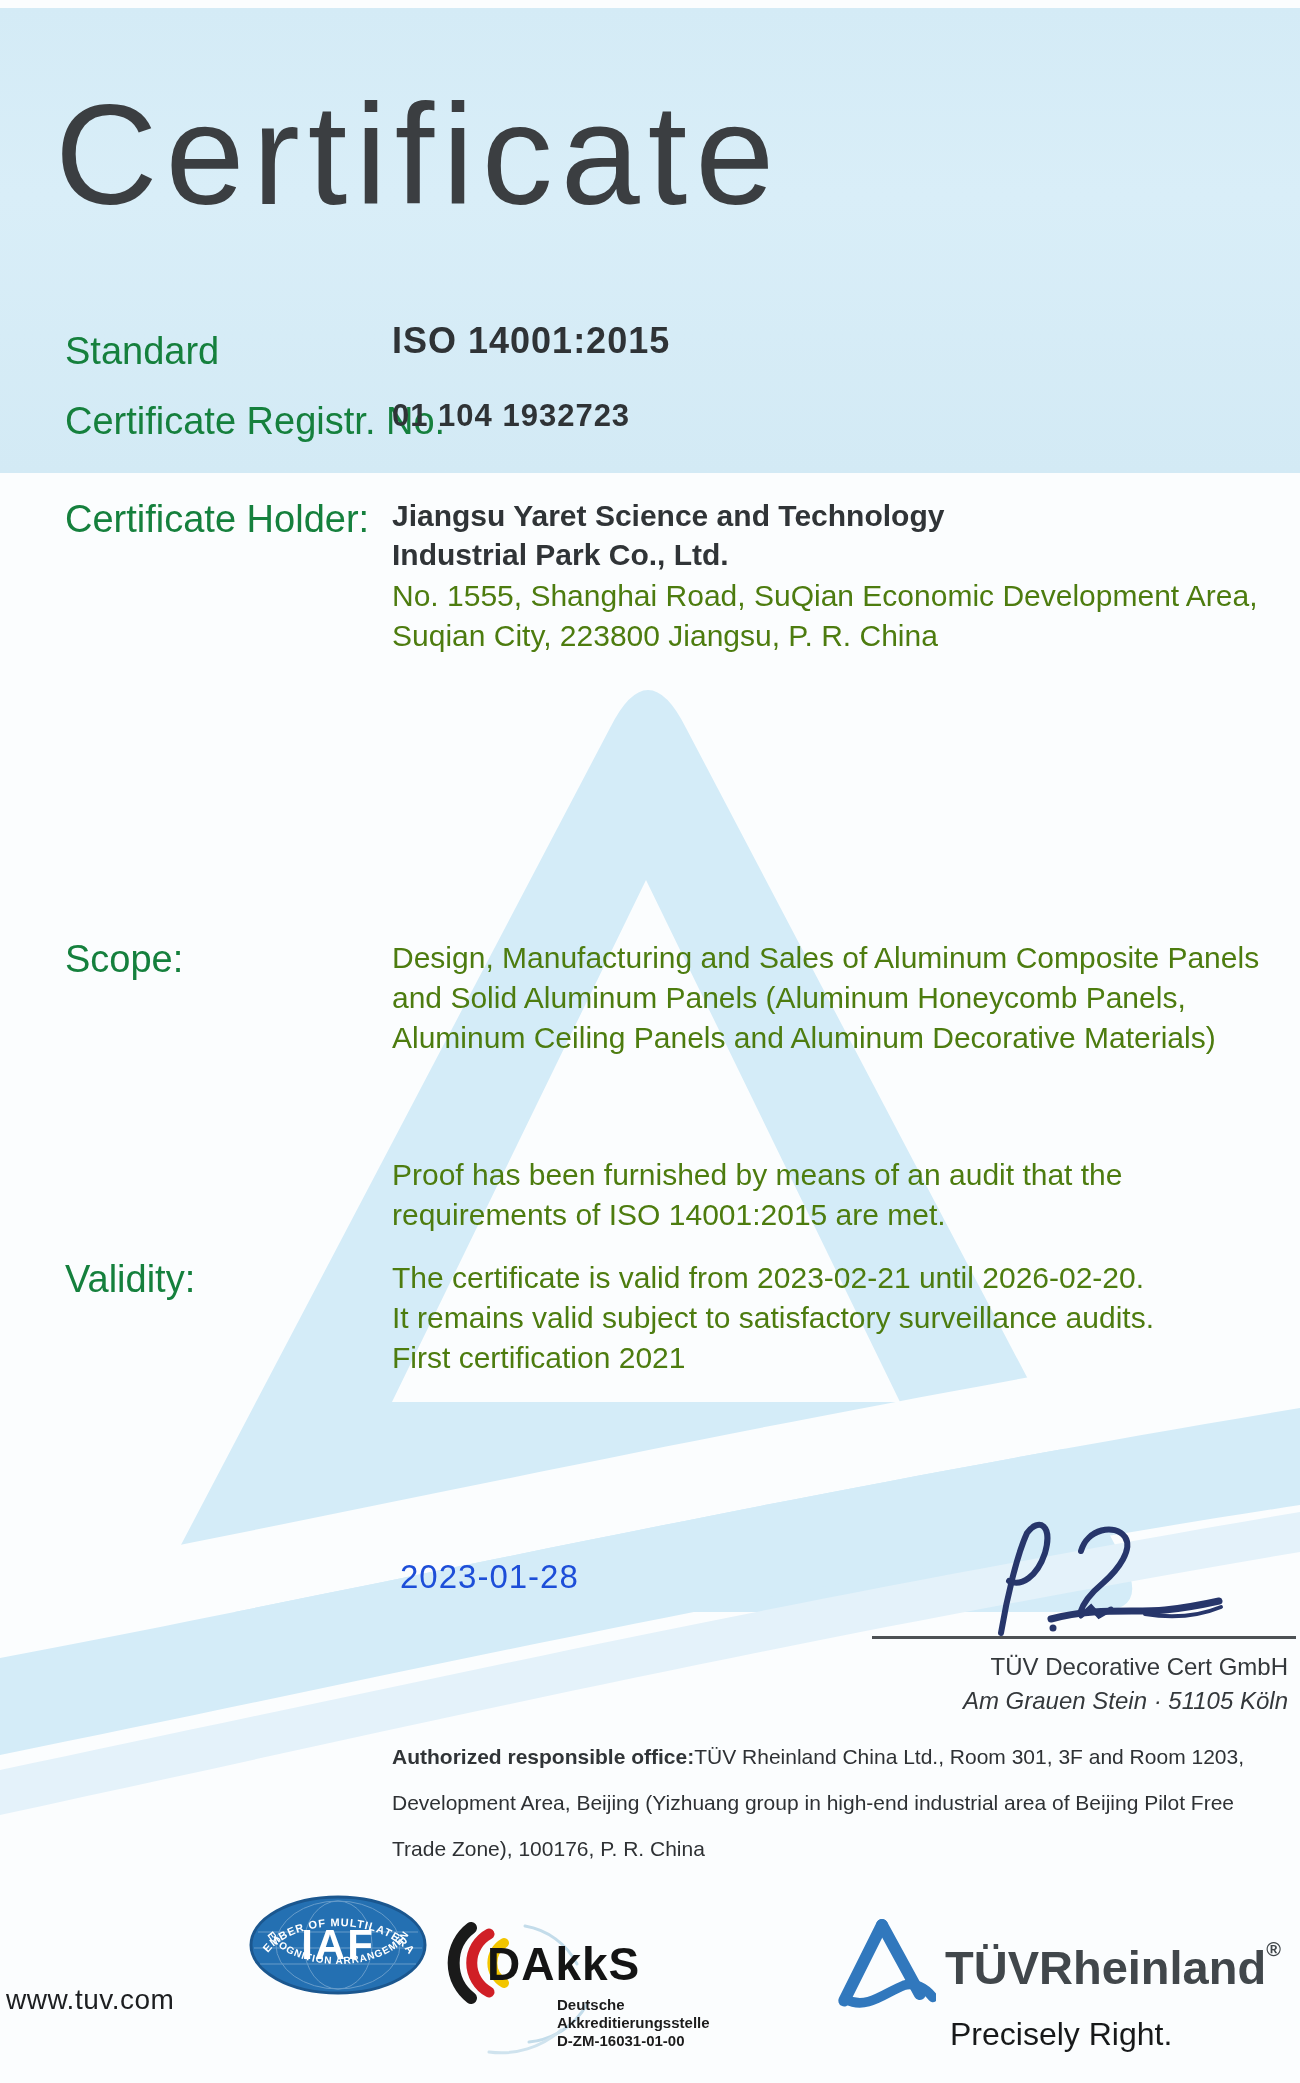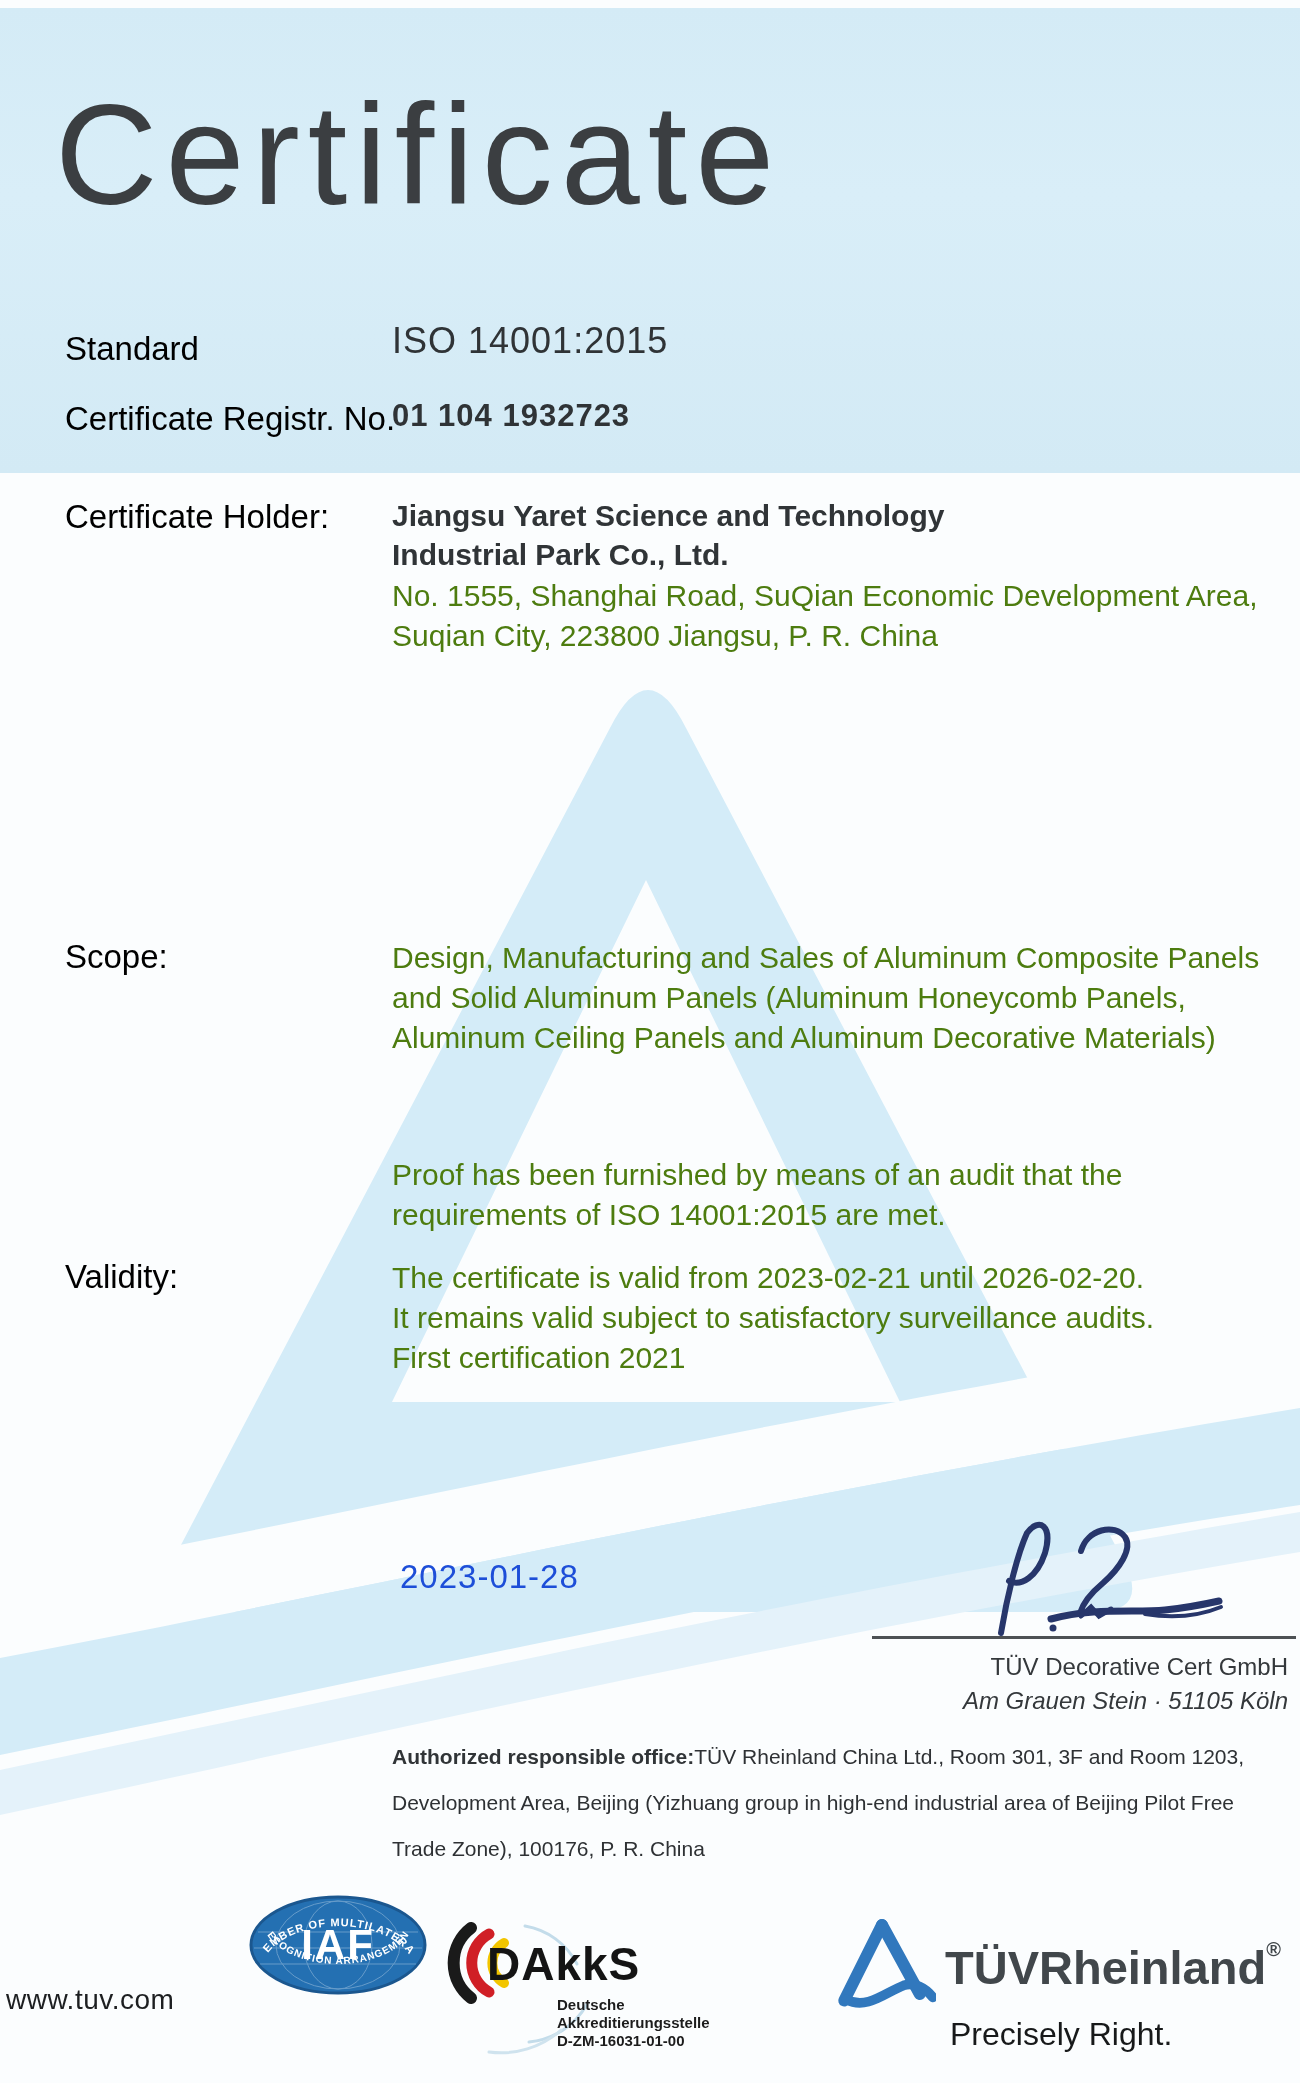--- a/index.html
+++ b/index.html
@@ -14,22 +14,22 @@
   
   .band{
     left:0;top:8px;width:1300px;height:465px;
     background:linear-gradient(180deg,#d4ebf6 0%,#d9eef8 40%,#d3eaf5 100%);
     z-index:1;
   }
   .title{
     left:55px;top:80px;font-size:142px;letter-spacing:8px;
     color:#3b3e41;z-index:2;line-height:1.05;font-weight:400;
   }
-  .label{font-size:33px;color:#000000;z-index:2;text-align:right;}
-  .value-big{font-size:36px;font-weight:normal;color:#2f3336;z-index:2;letter-spacing:1px;}
+  .label{font-size:38px;color:#15803d;z-index:2;text-align:right;}
+  .value-big{font-size:36px;font-weight:bold;color:#2f3336;z-index:2;letter-spacing:1px;}
   .value-reg{font-size:31px;font-weight:bold;color:#2f3336;z-index:2;letter-spacing:1px;}
   .bodyline{font-size:30px;line-height:40px;color:#4d7c0f;z-index:2;}
   .bold{font-weight:bold;color:#303437;}
   .date{font-size:33px;color:#1d4ed8;z-index:2;letter-spacing:1px;}
   .issuer{right:12px;text-align:right;font-size:24px;line-height:34px;color:#34383b;z-index:3;}
   .authz{left:392px;top:1734px;width:905px;font-size:21px;line-height:46px;color:#2e3134;z-index:2;}
   .sigline{left:872px;top:1636px;width:424px;height:3px;background:#4d5154;z-index:3;}
   .website{left:6px;top:1984px;font-size:28px;color:#1d1f21;z-index:2;letter-spacing:0.5px;}
   .tuv-brand{left:945px;top:1938px;z-index:2;color:#41474b;font-size:47px;font-weight:bold;letter-spacing:0px;white-space:nowrap;}
   .tuv-brand sup{font-size:20px;vertical-align:28px;}

